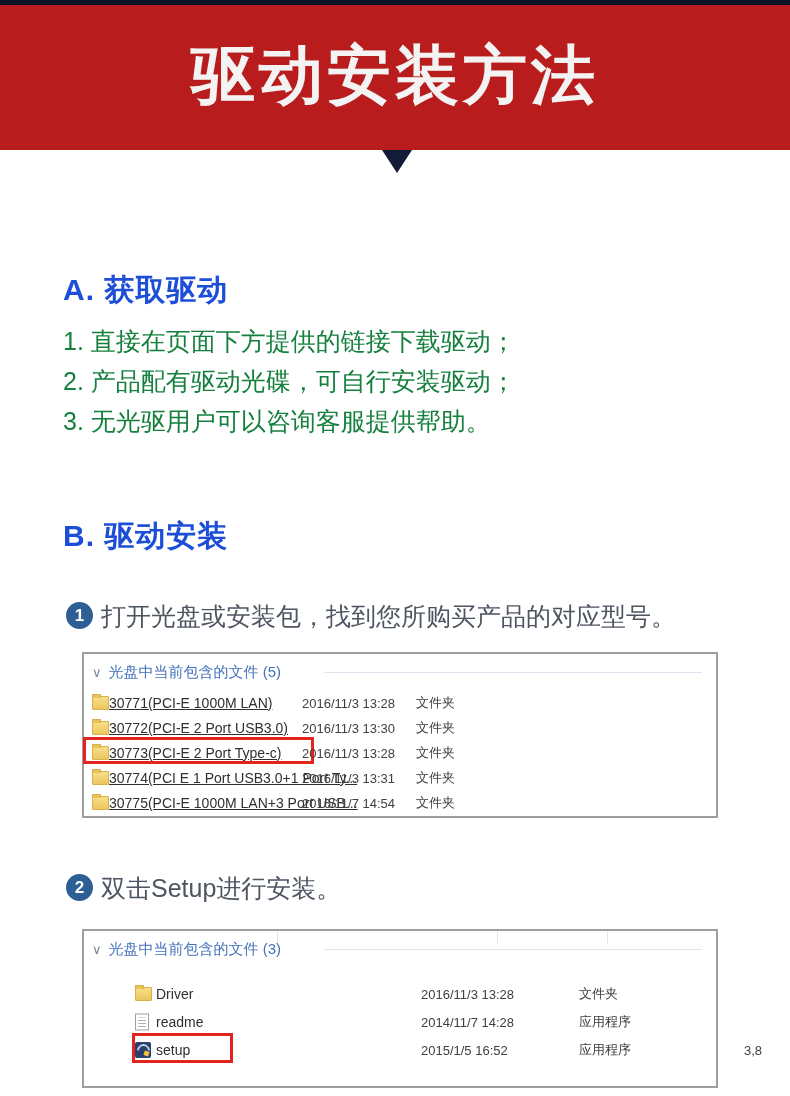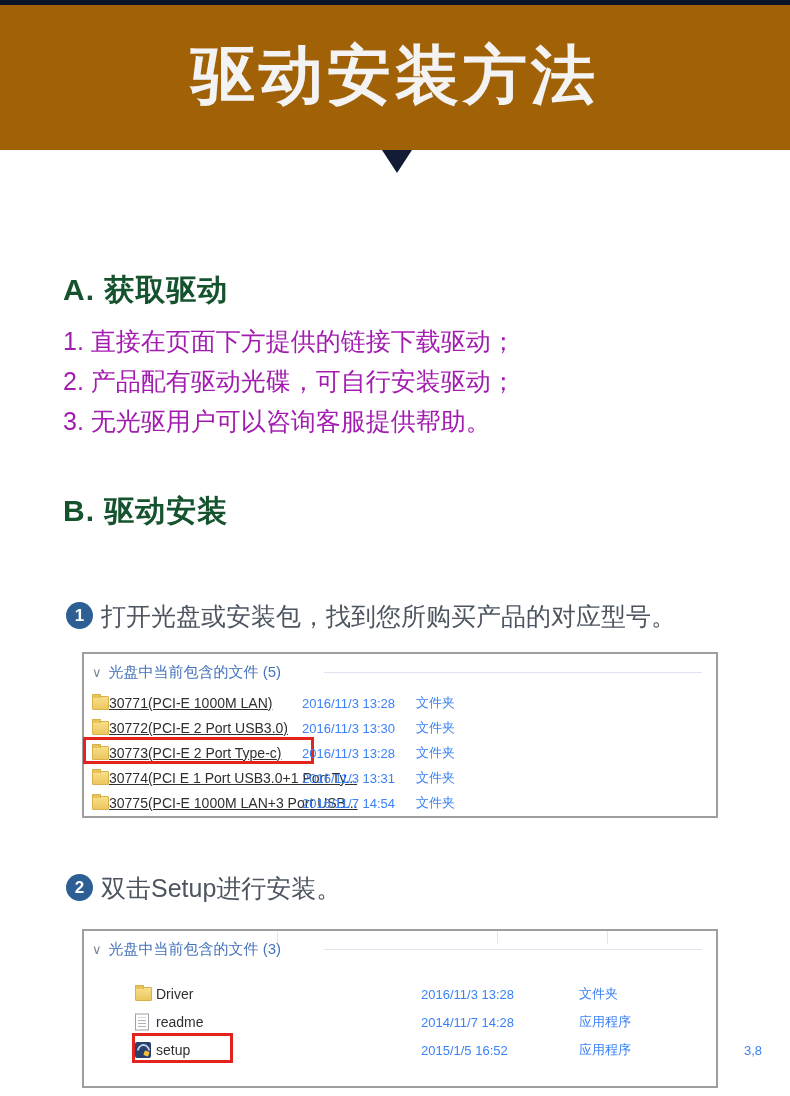--- a/index.html
+++ b/index.html
@@ -1,33 +1,33 @@
 <!DOCTYPE html>
 <html><head>
 <meta charset="utf-8">
 <style>
   html,body{margin:0;padding:0;background:#ffffff;}
   .page{position:relative;width:790px;height:1096px;background:#ffffff;overflow:hidden;
         font-family:"Liberation Sans","DejaVu Sans",sans-serif;}
 
   
-  .hero{position:absolute;top:0;left:0;width:790px;height:150px;background:#a16207;
+  .hero{position:absolute;top:0;left:0;width:790px;height:150px;background:#b91c1c;
         display:flex;align-items:center;justify-content:center;}
   .hero::before{content:"";position:absolute;top:0;left:0;right:0;height:5px;background:#0b1427;}
   .hero-title{font-size:64px;font-weight:bold;color:#f3f3f3;letter-spacing:4px;white-space:nowrap;}
   .hero-arrow{position:absolute;top:150px;left:382px;width:0;height:0;
         border-left:15px solid transparent;border-right:15px solid transparent;
         border-top:23px solid #121c36;}
 
   
-  .sec-h{position:absolute;left:63px;font-size:30px;font-weight:bold;color:#14532d;
+  .sec-h{position:absolute;left:63px;font-size:30px;font-weight:bold;color:#1d4ed8;
          letter-spacing:1px;white-space:nowrap;}
   #sec-a-h{top:270px;}
-  #sec-b-h{top:491px;}
-  .list{position:absolute;left:63px;top:321px;font-size:25px;color:#a21caf;line-height:40px;}
+  #sec-b-h{top:516px;}
+  .list{position:absolute;left:63px;top:321px;font-size:25px;color:#15803d;line-height:40px;}
   .list div{white-space:nowrap;}
 
   .step{position:absolute;left:66px;height:28px;}
   #step-1{top:602px;}
   #step-2{top:874px;}
   .step-circle{position:absolute;left:0;top:0;width:27px;height:27px;border-radius:50%;
         background:#2d5f95;color:#ffffff;font-size:17px;font-weight:bold;
         display:flex;align-items:center;justify-content:center;}
   .step-text{position:absolute;left:35px;top:0;font-size:25px;line-height:28px;color:#4d5560;white-space:nowrap;}
 
@@ -47,21 +47,21 @@
 
   .rows{position:absolute;left:0;right:0;}
   #explorer1 .rows{top:36px;}
   #explorer2 .rows{top:49px;padding-left:44px;}
   .row{position:relative;}
   #explorer1 .row{height:25px;}
   #explorer2 .row{height:28px;}
 
   .cell{position:absolute;top:50%;transform:translateY(-50%);white-space:nowrap;}
   .cell.name{color:#2f2f2f;font-size:14px;}
-  .cell.date,.cell.type,.cell.size{color:#3b82f6;font-size:13px;}
+  .cell.date,.cell.type,.cell.size{color:#404040;font-size:13px;}
 
   #explorer1 .cell.name{left:25px;text-decoration:underline;} #explorer1 .cell.date{left:218px;}
   #explorer1 .cell.type{left:332px;} #explorer1 .cell.size{left:600px;}
   #explorer2 .cell.name{left:28px;} #explorer2 .cell.date{left:293px;}
   #explorer2 .cell.type{left:451px;} #explorer2 .cell.size{left:616px;}
 
   
   .icon{position:absolute;top:50%;transform:translateY(-50%);}
   #explorer1 .icon{left:8px;} #explorer2 .icon{left:7px;}
   .icon-folder{width:15px;height:12px;background:linear-gradient(#f8df8a,#ecc65e);

